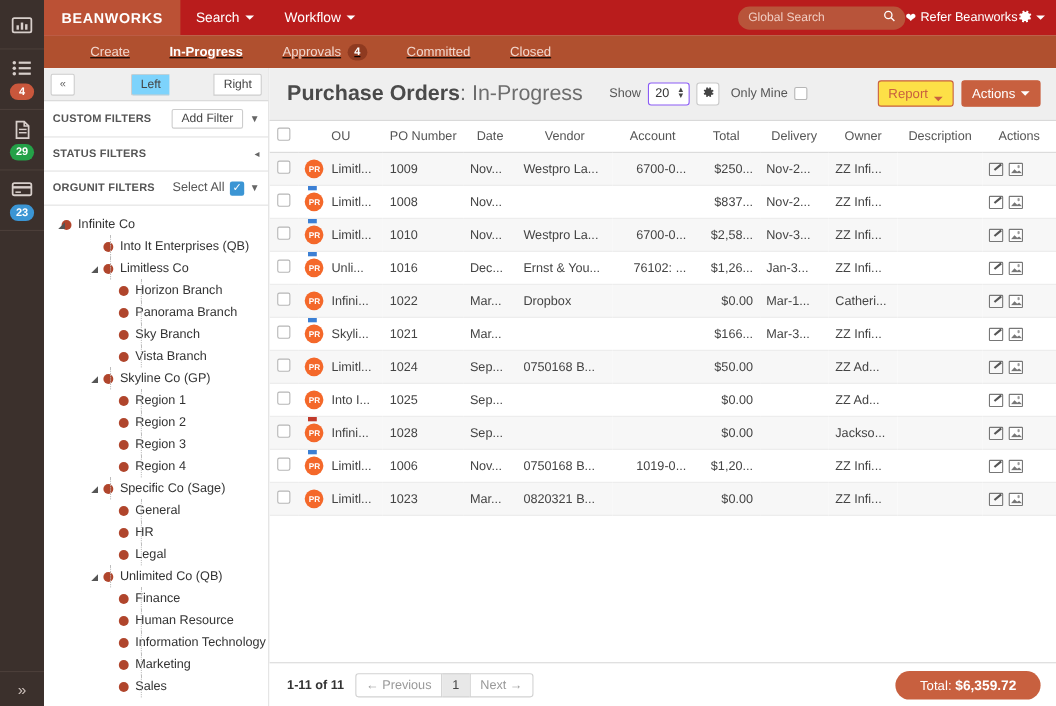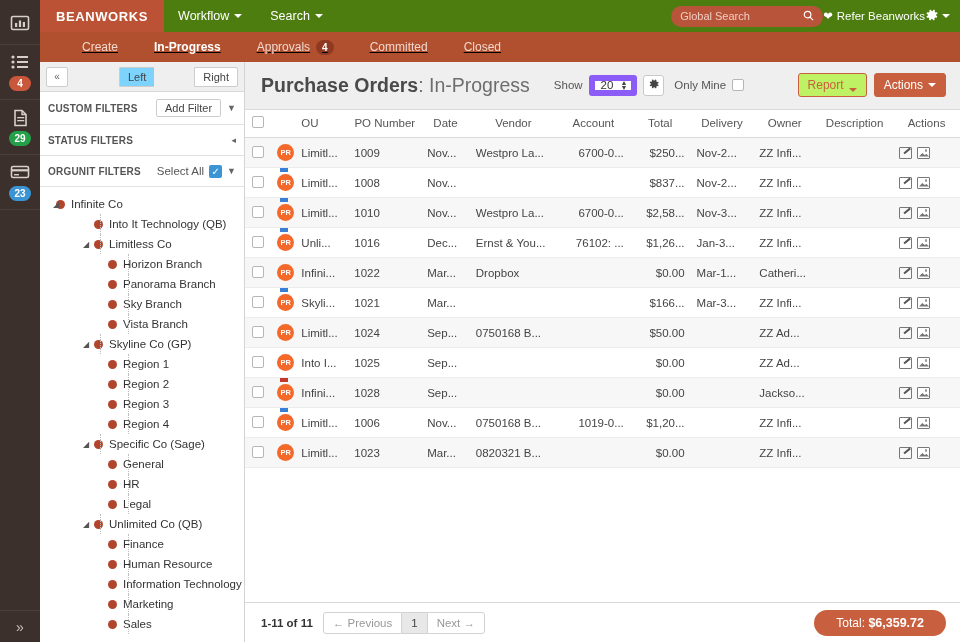--- a/index.html
+++ b/index.html
@@ -46,21 +46,21 @@
     border-top: 1px solid #4b3e39;
     display: flex; align-items: center; justify-content: center;
     color: #cbbfba; font-size: 14px;
   }
 
   
   .stage { flex: 1; display: flex; flex-direction: column; height: 642px; position: relative; }
 
   
   .topbar {
-    height: 32px; background: #4d7c0f;
+    height: 32px; background: #b91c1c;
     display: flex; align-items: stretch; position: relative;
     flex: 0 0 32px;
   }
   .brand {
     background: #bb5135; color: #fff;
     font-size: 13px; font-weight: bold; letter-spacing: .6px;
     display: flex; align-items: center; padding: 0 16px;
   }
   .topnav {
     display: flex; align-items: center; color: #fff;
@@ -181,34 +181,34 @@
     background: #efefef; border-bottom: 1px solid #d9d9d9;
     padding: 11px 14px 12px 16px;
     display: flex; align-items: center; gap: 10px;
     flex: 0 0 auto;
   }
   .page-title { font-size: 19.5px; color: #4a4a4a; font-weight: bold; }
   .page-title .sep { font-weight: normal; color: #6d6d6d; }
   .page-title .sub { font-weight: normal; color: #6d6d6d; }
   .show-wrap { display: flex; align-items: center; gap: 6px; margin-left: 14px; font-size: 11.5px; color: #555; }
   .show-sel {
-    border: 6px solid #8b5cf6; background: #fff; border-radius: 3px;
+    border: 1px solid #8b5cf6; background: #fff; border-radius: 3px;
     font-size: 11.5px; color: #333; padding: 2px 4px 2px 6px;
     display: flex; align-items: center; gap: 7px; height: 21px;
   }
   .spin { display: flex; flex-direction: column; line-height: 5px; font-size: 7px; color: #444; }
   .gearbtn {
     width: 21px; height: 21px; border: 1px solid #c9c9c9; background: #fff;
     border-radius: 3px; display: flex; align-items: center; justify-content: center;
   }
   .onlymine { display: flex; align-items: center; gap: 6px; font-size: 11.5px; color: #555; }
   .cbox { width: 12px; height: 12px; border: 1px solid #b6b6b6; background: #fff; border-radius: 2px; }
   .head-right { margin-left: auto; display: flex; gap: 7px; }
   .btn-outline {
-    border: 1px solid #c8603f; color: #c8603f; background: #bef264;
+    border: 1px solid #c8603f; color: #c8603f; background: #fde047;
     border-radius: 3px; font-size: 12px; padding: 4px 9px;
     display: flex; align-items: flex-end; gap: 5px;
   }
   .btn-solid {
     border: 1px solid #c8603f; color: #fff; background: #c8603f;
     border-radius: 3px; font-size: 12px; padding: 4px 9px;
     display: flex; align-items: center; gap: 5px;
   }
 
   
@@ -359,25 +359,25 @@
       <span>»</span>
     </div>
   </div>
 
   <div class="stage">
 
     <div class="topbar">
       <div class="brand">BEANWORKS</div>
       <div class="topnav">
         <div class="ti">
+          <span>Search</span>
+          <i class="caret"></i>
+        </div>
+        <div class="ti">
           <span>Workflow</span>
-          <i class="caret"></i>
-        </div>
-        <div class="ti">
-          <span>Search</span>
           <i class="caret"></i>
         </div>
       </div>
       <div class="top-right">
         <div class="gsearch">
           <span>Global Search</span>
           <span>
             <svg width="11" height="11" viewBox="0 0 12 12">
                 <circle cx="5" cy="5" r="3.6" fill="none" stroke="#ffffff" stroke-width="1.3"></circle>
                 <line x1="7.8" y1="7.8" x2="11" y2="11" stroke="#ffffff" stroke-width="1.3"></line>
@@ -455,21 +455,21 @@
         <div class="tree" id="tree">
             <div class="tnode lvl0">
               <span class="twist" style="position: absolute; left: 10px;">◢</span>
               <span class="dot"></span>
               <span>Infinite Co</span>
             </div>
             <div class="tnode lvl1">
               <span class="guide" style="left: 60px;"></span>
               <span class="twist" style="position: absolute; left: 40px;"></span>
               <span class="dot"></span>
-              <span>Into It Technology (QB)</span>
+              <span>Into It Enterprises (QB)</span>
             </div>
             <div class="tnode lvl1">
               <span class="guide" style="left: 60px;"></span>
               <span class="twist" style="position: absolute; left: 40px;">◢</span>
               <span class="dot"></span>
               <span>Limitless Co</span>
             </div>
             <div class="tnode lvl2">
               <span class="guide" style="left: 88px;"></span>
               <span class="twist" style="width: 0px;"></span>

